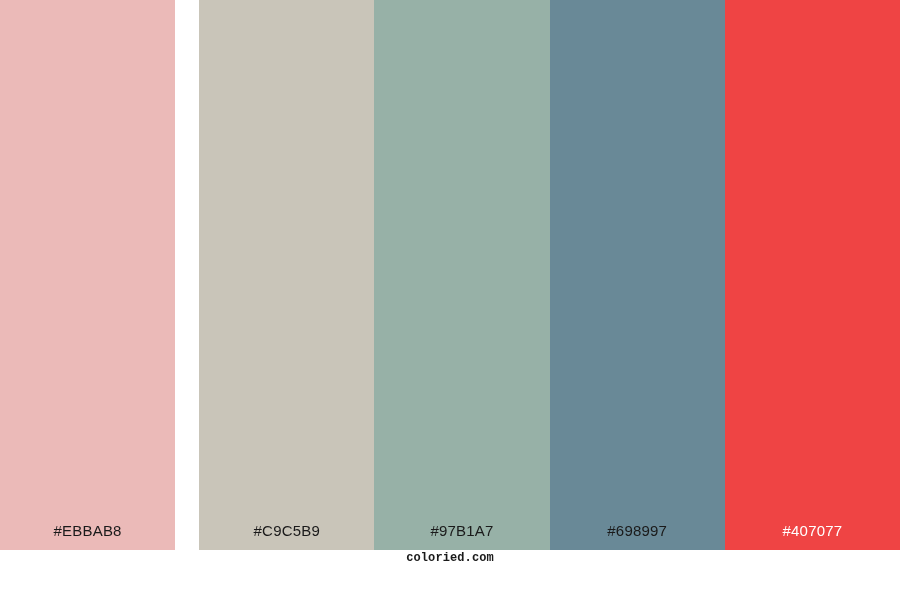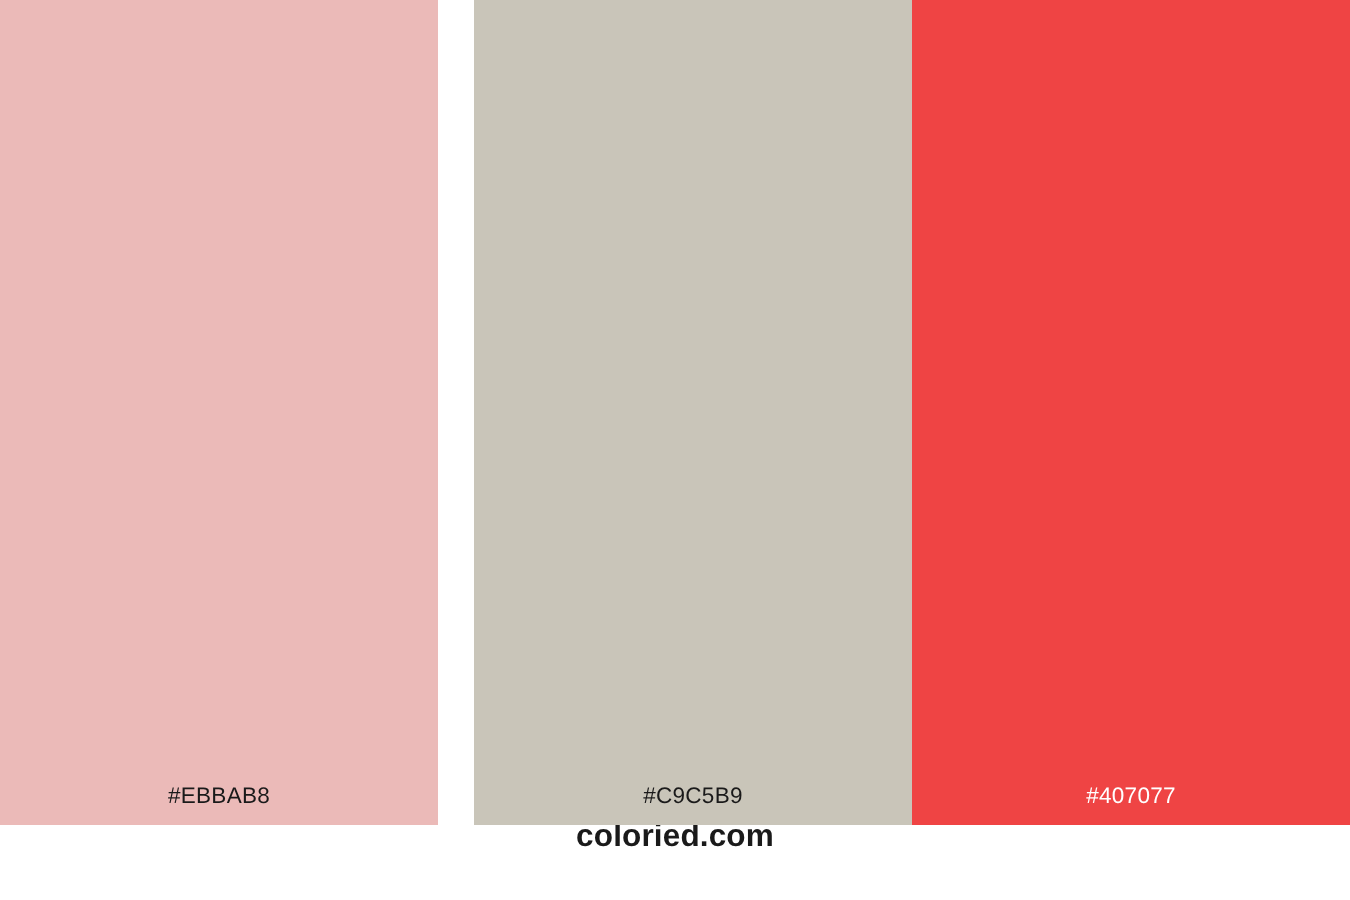--- a/index.html
+++ b/index.html
@@ -54,22 +54,22 @@
   #footer {
     width: 900px;
     height: 50px;
     background: #ffffff;
     display: flex;
     align-items: center;
     justify-content: center;
   }
 
   #footer-brand {
-    font-family: Liberation Sans, sans-serif;
-    font-size: 21px;
+    font-family: Liberation Mono, monospace;
+    font-size: 12px;
     font-weight: bold;
     color: #1a1a1a;
     letter-spacing: 0.1px;
     line-height: 16px;
   }
 </style>
 </head>
 <body>
 
 <div id="palette-page" style="background-color: rgb(255, 255, 255);">
@@ -77,21 +77,27 @@
   <div id="swatch-strip">
 
     <div class="swatch" style="background-color: rgb(235, 186, 184);">
       <span class="swatch-label" style="color: rgb(26, 26, 26);">#EBBAB8</span>
     </div>
 
     <div class="swatch" style="background-color: rgb(201, 197, 185); margin-left: 24px;">
       <span class="swatch-label" style="color: rgb(26, 26, 26);">#C9C5B9</span>
     </div>
 
+    <div class="swatch" style="background-color: rgb(151, 177, 167);">
+      <span class="swatch-label" style="color: rgb(26, 26, 26);">#97B1A7</span>
+    </div>
 
+    <div class="swatch" style="background-color: rgb(105, 137, 151);">
+      <span class="swatch-label" style="color: rgb(26, 26, 26);">#698997</span>
+    </div>
 
     <div class="swatch" style="background-color: #ef4444;">
       <span class="swatch-label" style="color: rgb(255, 255, 255);">#407077</span>
     </div>
 
   </div>
 
   <div id="footer">
     <span id="footer-brand">coloried.com</span>
   </div>

